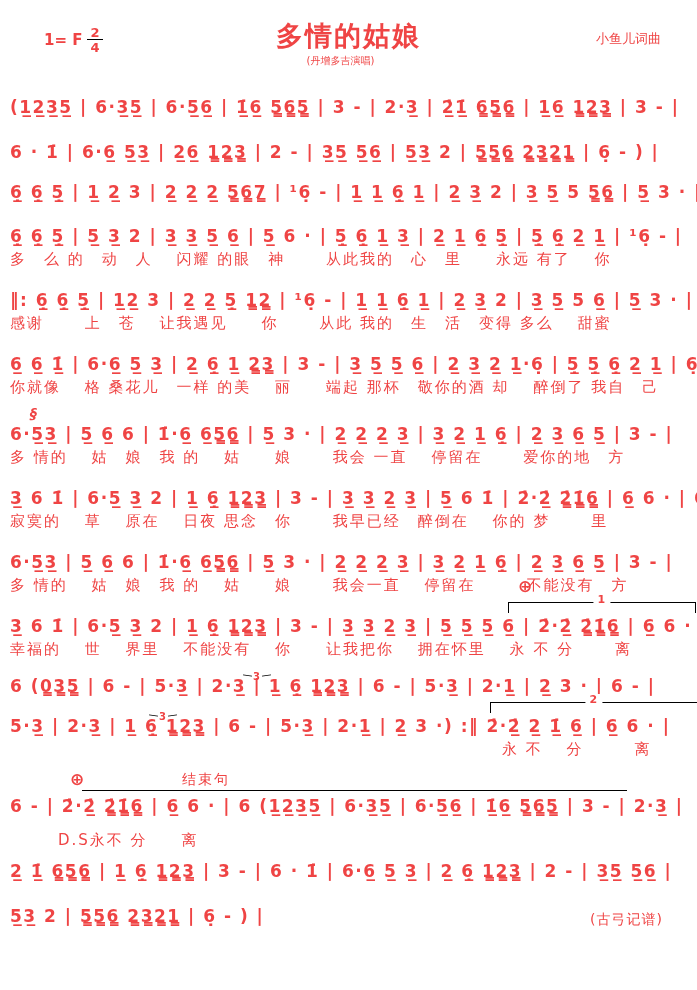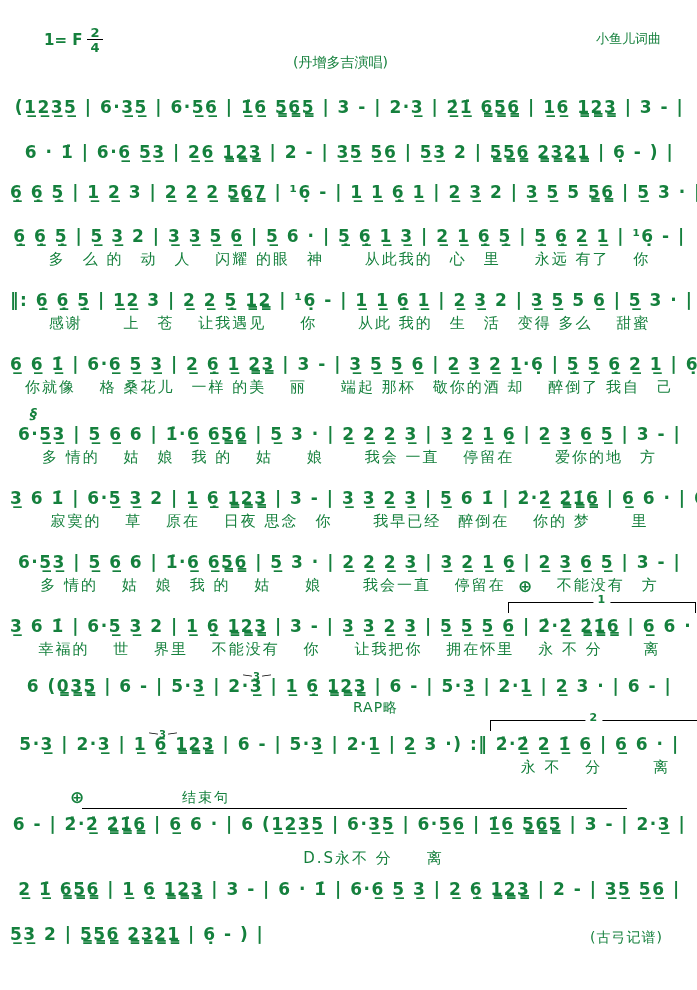--- a/index.html
+++ b/index.html
@@ -1,34 +1,34 @@
 <!DOCTYPE html>
 <html><head>
 <meta charset="utf-8">
 <style>
   html,body{margin:0;padding:0;background:#fff;}
   .page{
     position:relative;
     width:697px;height:990px;
-    background:#fff;color:#15803d;
+    background:#fff;color:#ef4444;
     font-family:"DejaVu Sans","Liberation Sans",sans-serif;
     overflow:hidden;
     box-sizing:border-box;
   }
   
   .hdr{position:relative;height:88px;}
   .keysig{position:absolute;left:44px;top:26px;font-size:15px;font-weight:bold;display:flex;align-items:center;gap:5px;}
   .timesig{display:inline-flex;flex-direction:column;align-items:center;line-height:1;font-size:13px;font-weight:bold;}
   .timesig .num{padding:0 3px;}
   .timesig .den{border-top:1.2px solid #000;padding:1px 3px 0;}
   .title{position:absolute;left:0;right:0;top:18px;text-align:center;font-size:27px;font-weight:bold;letter-spacing:2px;}
-  .subtitle{position:absolute;left:0;right:16px;top:54px;text-align:center;font-size:14px;}
+  .subtitle{position:absolute;left:0;right:16px;top:54px;text-align:center;font-size:10px;}
   .credit{position:absolute;right:36px;top:30px;font-size:13px;}
   
-  .score{position:relative;padding:6px 8px 0 10px;text-align:center;}
+  .score{position:relative;padding:6px 8px 0 10px;}
   .mline{
     position:relative;
     font-family:"DejaVu Sans",sans-serif;
     font-weight:bold;font-size:17px;line-height:26px;
     letter-spacing:1.5px;white-space:nowrap;
   }
   .lline{
     font-size:15px;line-height:20px;letter-spacing:2px;
     white-space:nowrap;margin-bottom:8px;
   }
@@ -68,20 +68,21 @@
 <div class="page">
 
   <div class="hdr">
     <div class="keysig">
       <span>1= F</span>
       <span class="timesig">
         <span class="num">2</span>
         <span class="den">4</span>
       </span>
     </div>
+    <div class="title">多情的姑娘</div>
     <div class="subtitle">(丹增多吉演唱)</div>
     <div class="credit">小鱼儿词曲</div>
   </div>
 
   <div class="score">
 
     <div class="mline">(1̲2̲3̲5̲ | 6·3̲5̲ | 6·5̲6̲ | 1̲̇6̲ 5̳6̳5̳ | 3 - | 2·3̲ | 2̲̇1̲̇ 6̳5̳6̳ | 1̲6̲ 1̳2̳3̳ | 3 - |</div>
     <div class="mline gap-s">6 · 1̇ | 6·6̲ 5̲3̲ | 2̲6̲ 1̳2̳3̳ | 2 - | 3̲5̲ 5̲6̲ | 5̲3̲ 2 | 5̳5̳6̳ 2̳3̳2̳1̳ | 6̣ - ) |</div>
 
     <div class="mline gap-m">6̣̲ 6̣̲ 5̣̲ | 1̲ 2̲ 3 | 2̲ 2̲ 2̲ 5̳6̳7̳ | ¹6̣ - | 1̲ 1̲ 6̣̲ 1̲ | 2̲ 3̲ 2 | 3̲ 5̲ 5 5̳6̳ | 5̲ 3 · |</div>
@@ -115,21 +116,20 @@
       <span class="volta v1">
         <span class="vl">1</span>
       </span>
     </div>
     <div class="lline">幸福的　 世　 界里　 不能没有　 你　　让我把你　 拥在怀里　 永 不 分　　 离</div>
 
     <div class="mline gap-m" style="position:relative;">
       <span>6 (0̳3̳5̳ | 6 - | 5·3̲ | 2·3̲ | 1̲ 6̣̲ 1̳2̳3̳ | 6 - | 5·3̲ | 2·1̲ | 2̲ 3 · | 6 - |</span>
       <span class="trip t1">3</span>
     </div>
-    <div class="rap">RAP略</div>
 
     <div class="mline gap-m" style="position:relative;">
       <span>5·3̲ | 2·3̲ | 1̲ 6̣̲ 1̳2̳3̳ | 6 - | 5·3̲ | 2·1̲ | 2̲ 3 ·) :‖ 2̇·2̲̇ 2̲ 1̲̇ 6̲ | 6̲ 6 · |</span>
       <span class="trip t2">3</span>
       <span class="volta v2">
         <span class="vl">2</span>
       </span>
     </div>
     <div class="lline lyr12">永 不　 分　　　离</div>
 

